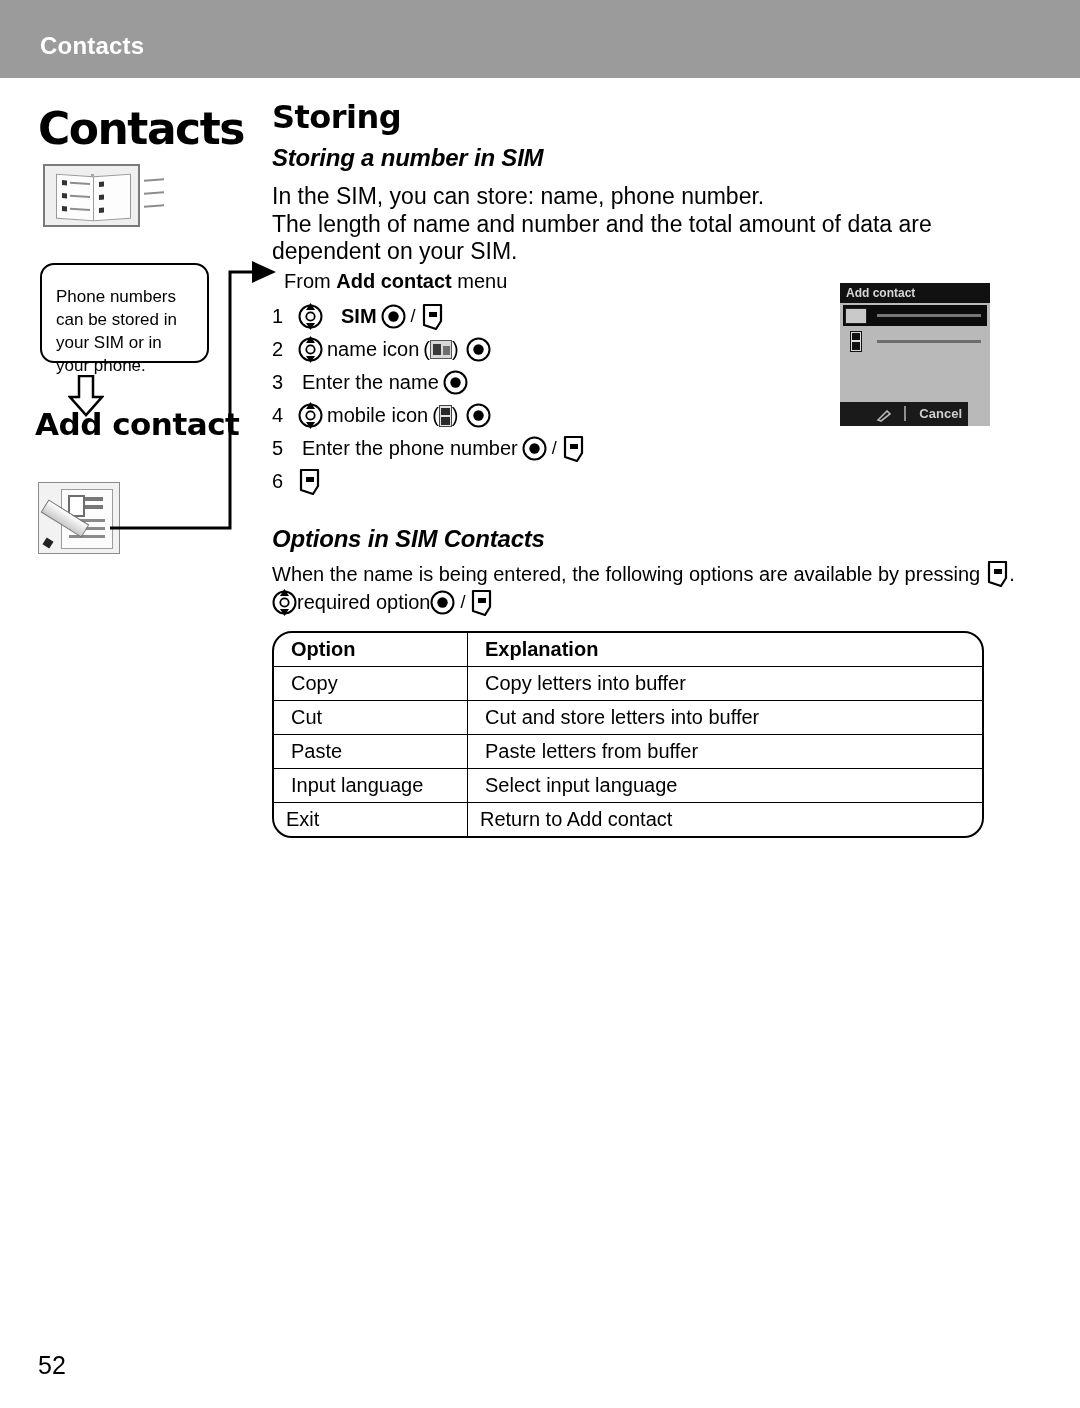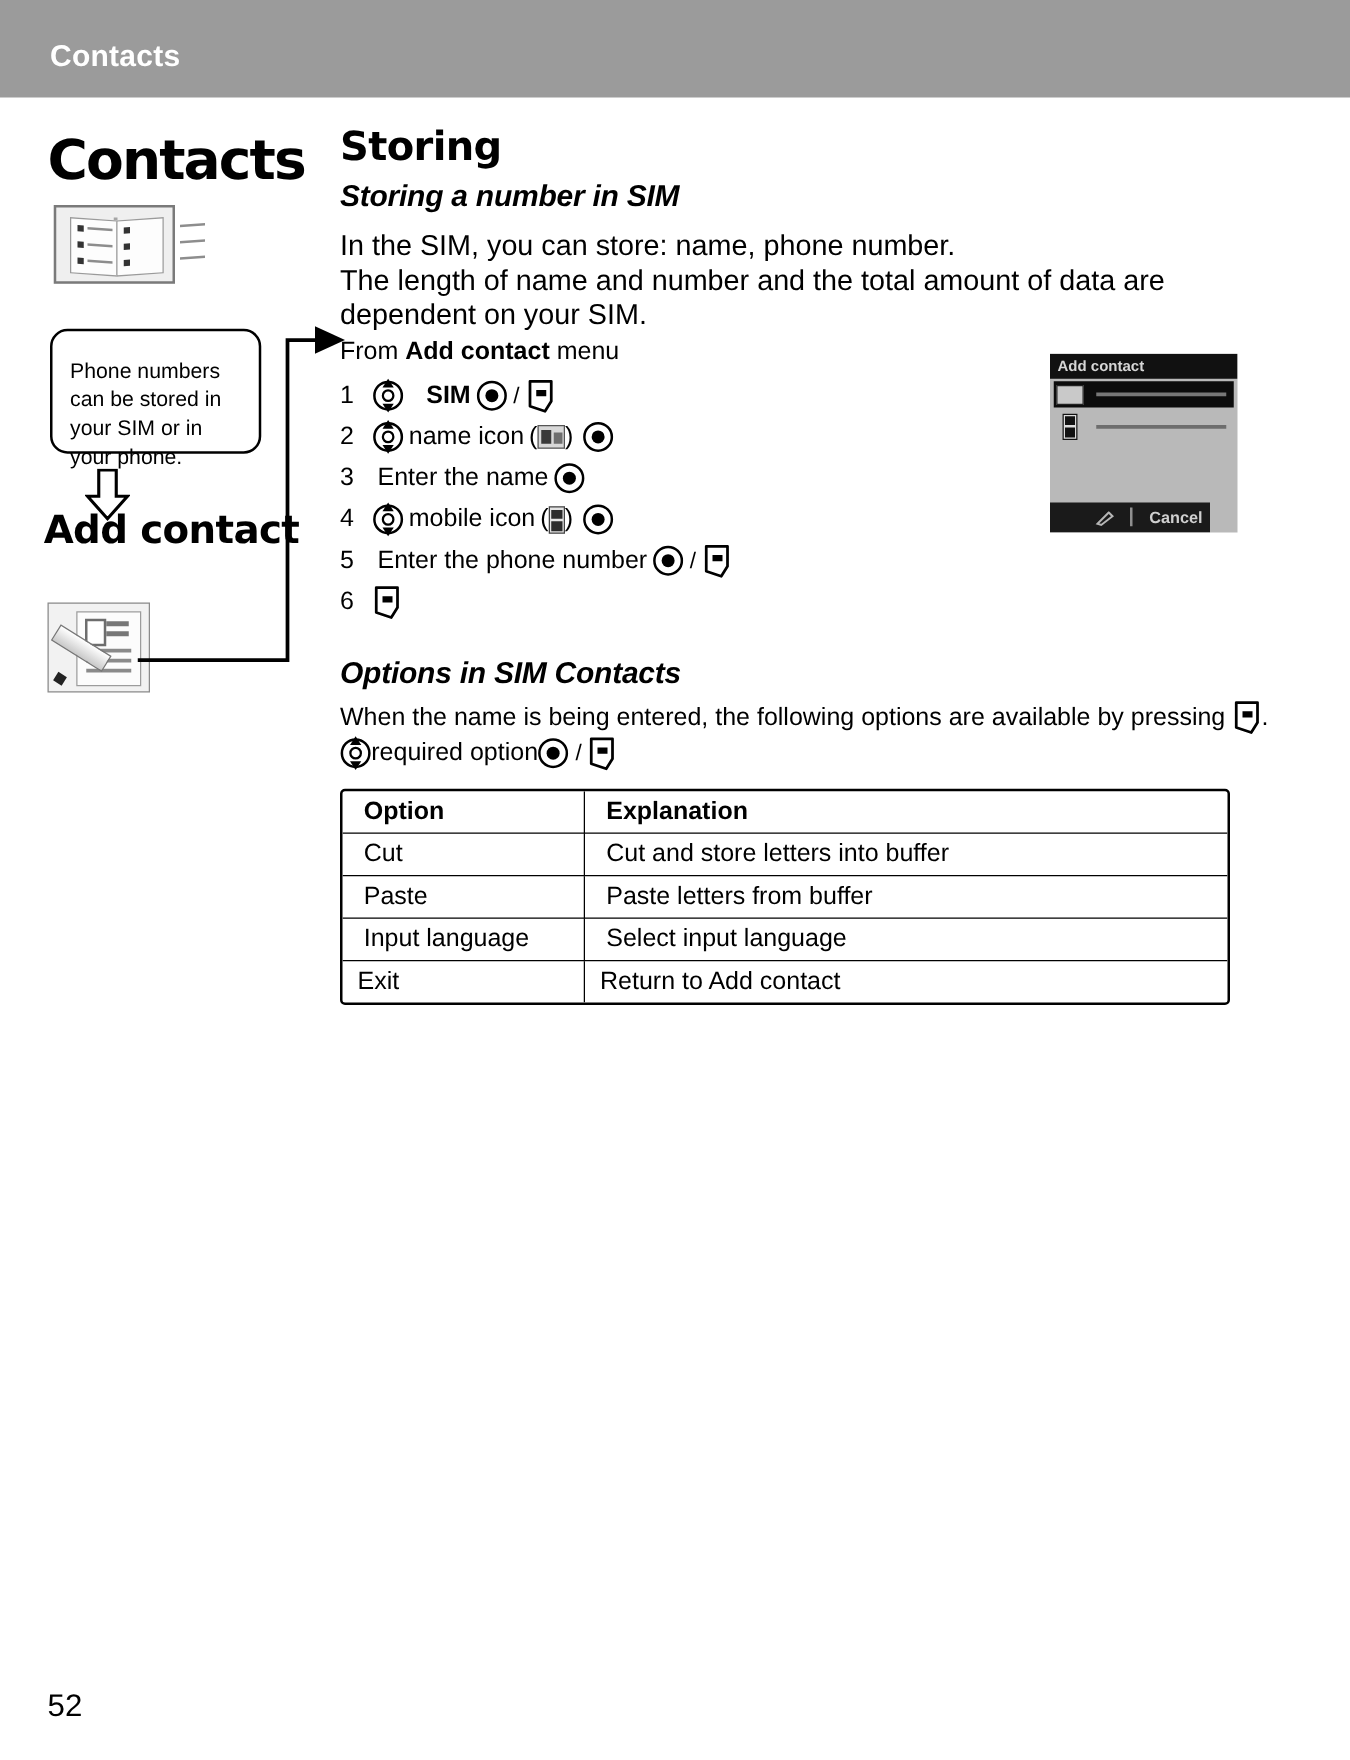--- a/index.html
+++ b/index.html
@@ -225,21 +225,21 @@
     left: 0;
     font-size: 23px;
     line-height: 27px;
     width: 718px;
   }
   .p1 { top: 105px; }
   .p2 { top: 133px; }
 
   .from-line {
     position: absolute;
-    left: 0;
+    left: 12px;
     top: 192px;
     font-size: 20px;
   }
   .from-line b { font-weight: bold; }
 
   
   .steps {
     position: absolute;
     left: 0;
     top: 222px;
@@ -442,21 +442,21 @@
     white-space: nowrap;
   }
 
   
   .opt-table {
     position: absolute;
     left: 0;
     top: 553px;
     width: 712px;
     border: 2px solid #000;
-    border-radius: 4px;
+    border-radius: 20px;
     box-sizing: border-box;
     overflow: hidden;
     background: #fff;
   }
   .opt-table table {
     border-collapse: collapse;
     width: 100%;
     font-size: 20px;
   }
   .opt-table th, .opt-table td {
@@ -709,20 +709,24 @@
   </div>
 
   <div class="opt-table">
     <table>
       <tbody>
           <tr>
         <th>Option</th>
         <th>Explanation</th>
       </tr>
       <tr>
+        <td>Copy</td>
+        <td>Copy letters into buffer</td>
+      </tr>
+      <tr>
         <td>Cut</td>
         <td>Cut and store letters into buffer</td>
       </tr>
       <tr>
         <td>Paste</td>
         <td>Paste letters from buffer</td>
       </tr>
       <tr>
         <td>Input language</td>
         <td>Select input language</td>

